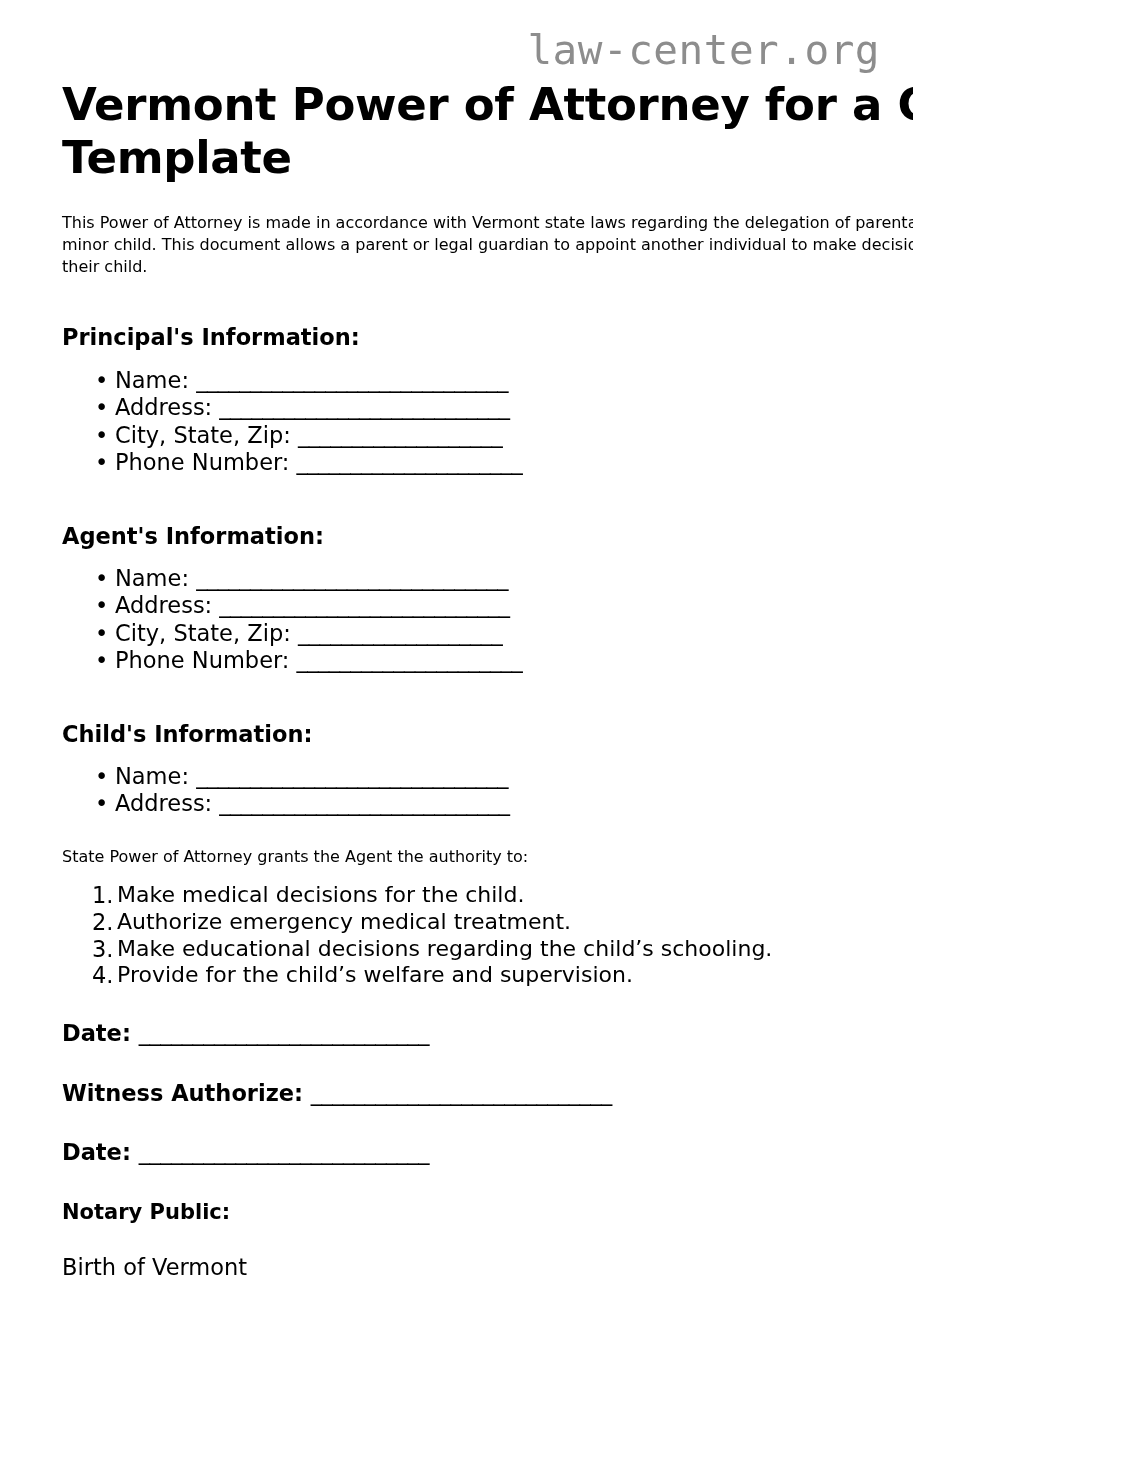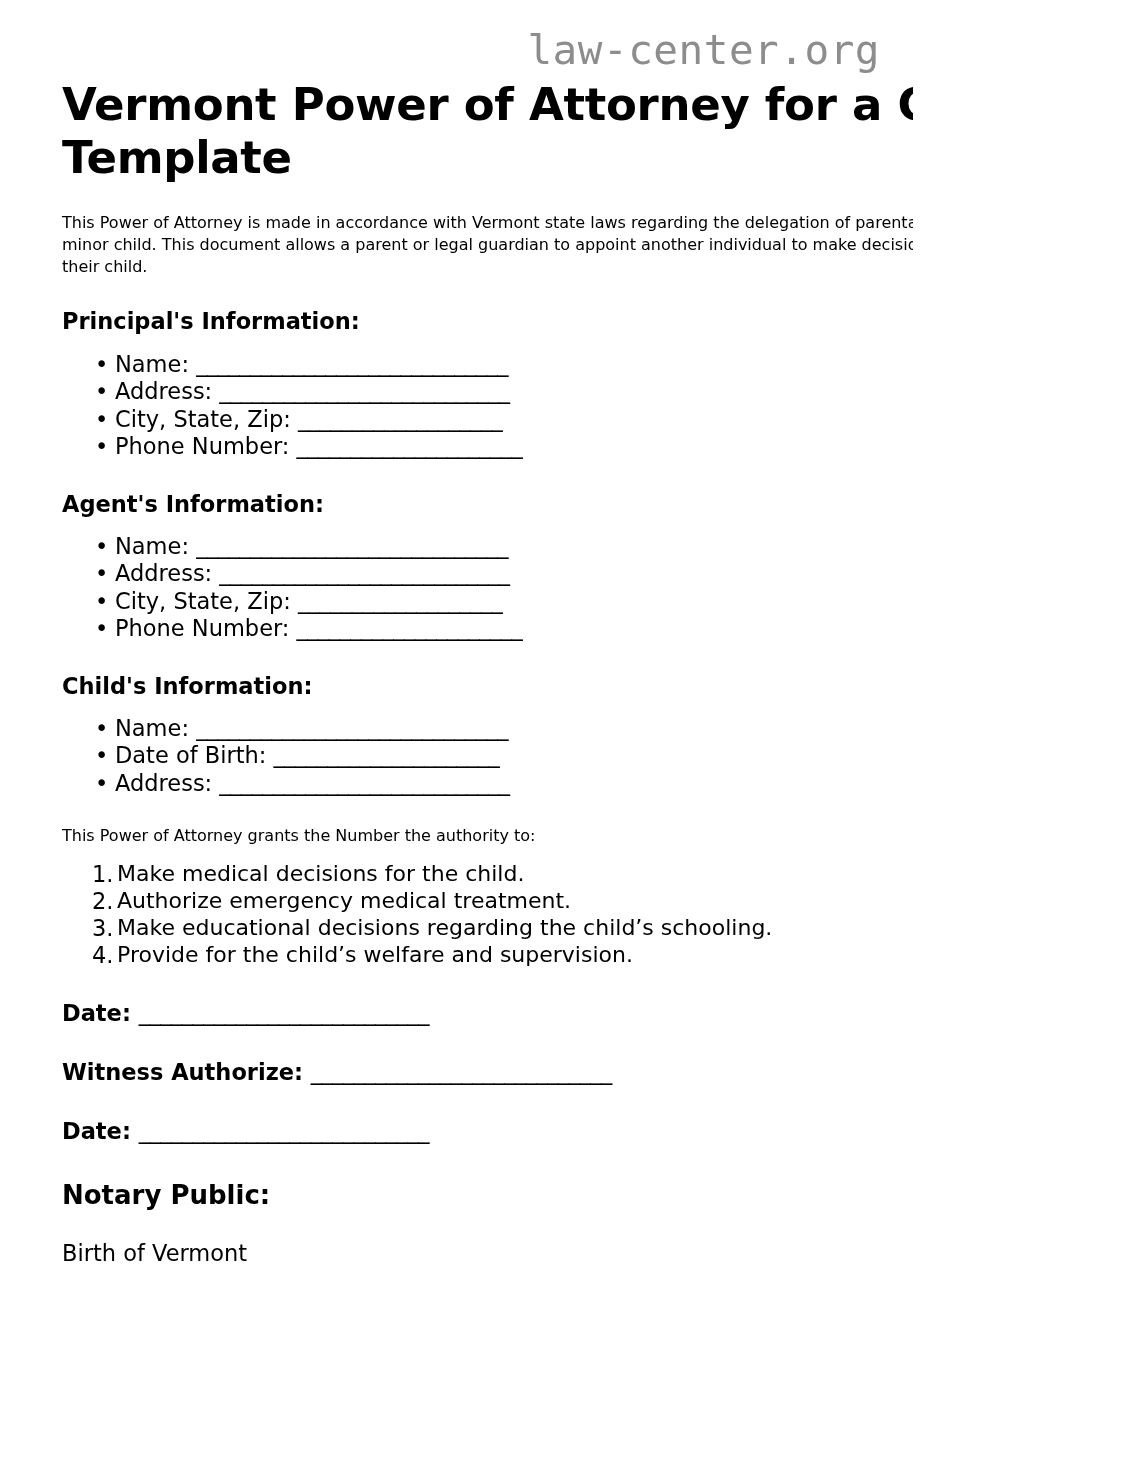--- a/index.html
+++ b/index.html
@@ -45,21 +45,21 @@
   p.para {
     font-size: 16px;
     line-height: 1.38;
     margin: 28px 0 0 0;
     max-width: 992px;
   }
   h2.section-heading {
     font-size: 22.5px;
     font-weight: bold;
     line-height: 1.35;
-    margin: 28px 0 0 0;
+    margin: 44px 0 0 0;
   }
   ul.field-list {
     list-style: none;
     margin: 14px 0 0 0;
     padding: 0;
   }
   ul.field-list li {
     position: relative;
     font-size: 22.5px;
     line-height: 1.22;
@@ -111,21 +111,21 @@
     margin: 30px 0 0 0;
     font-weight: bold;
     white-space: nowrap;
   }
   p.sig-line .blank,
   p.effective .blank,
   ul.field-list .blank {
     font-weight: normal;
   }
   h2.notary-heading {
-    font-size: 26px;
+    font-size: 21px;
     font-weight: bold;
     line-height: 1.3;
     margin: 32px 0 0 0;
   }
   p.notary-line {
     font-size: 22.5px;
     line-height: 1.3;
     margin: 27px 0 0 0;
     white-space: nowrap;
   }
@@ -158,25 +158,24 @@
     <ul class="field-list">
       <li><span>Name: </span><span class="blank">_____________________________</span></li>
       <li><span>Address: </span><span class="blank">___________________________</span></li>
       <li><span>City, State, Zip: </span><span class="blank">___________________</span></li>
       <li><span>Phone Number: </span><span class="blank">_____________________</span></li>
     </ul>
 
     <h2 class="section-heading">Child's Information:</h2>
     <ul class="field-list">
       <li><span>Name: </span><span class="blank">_____________________________</span></li>
-      <li><span>Date of Birth: </span><span class="blank">_____________________</span></li>
       <li><span>Address: </span><span class="blank">___________________________</span></li>
     </ul>
 
-    <p class="para">This Power of Attorney grants the Number the authority to:</p>
+    <p class="para">State Power of Attorney grants the Agent the authority to:</p>
     <ol class="authority-list">
       <li>Make medical decisions for the child.</li>
       <li>Authorize emergency medical treatment.</li>
       <li>Make educational decisions regarding the child’s schooling.</li>
       <li>Provide for the child’s welfare and supervision.</li>
     </ol>
 
 
 
     <p class="sig-line"><span>Date: </span><span class="blank">___________________________</span></p>

